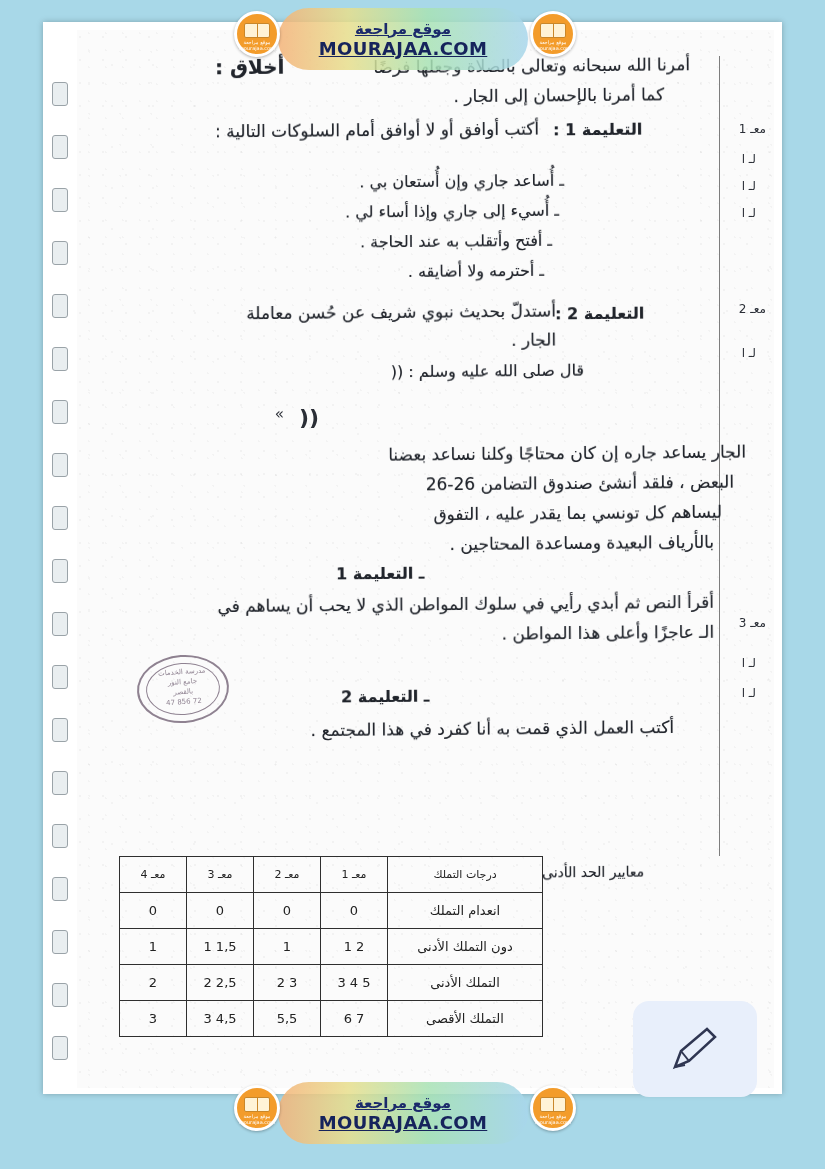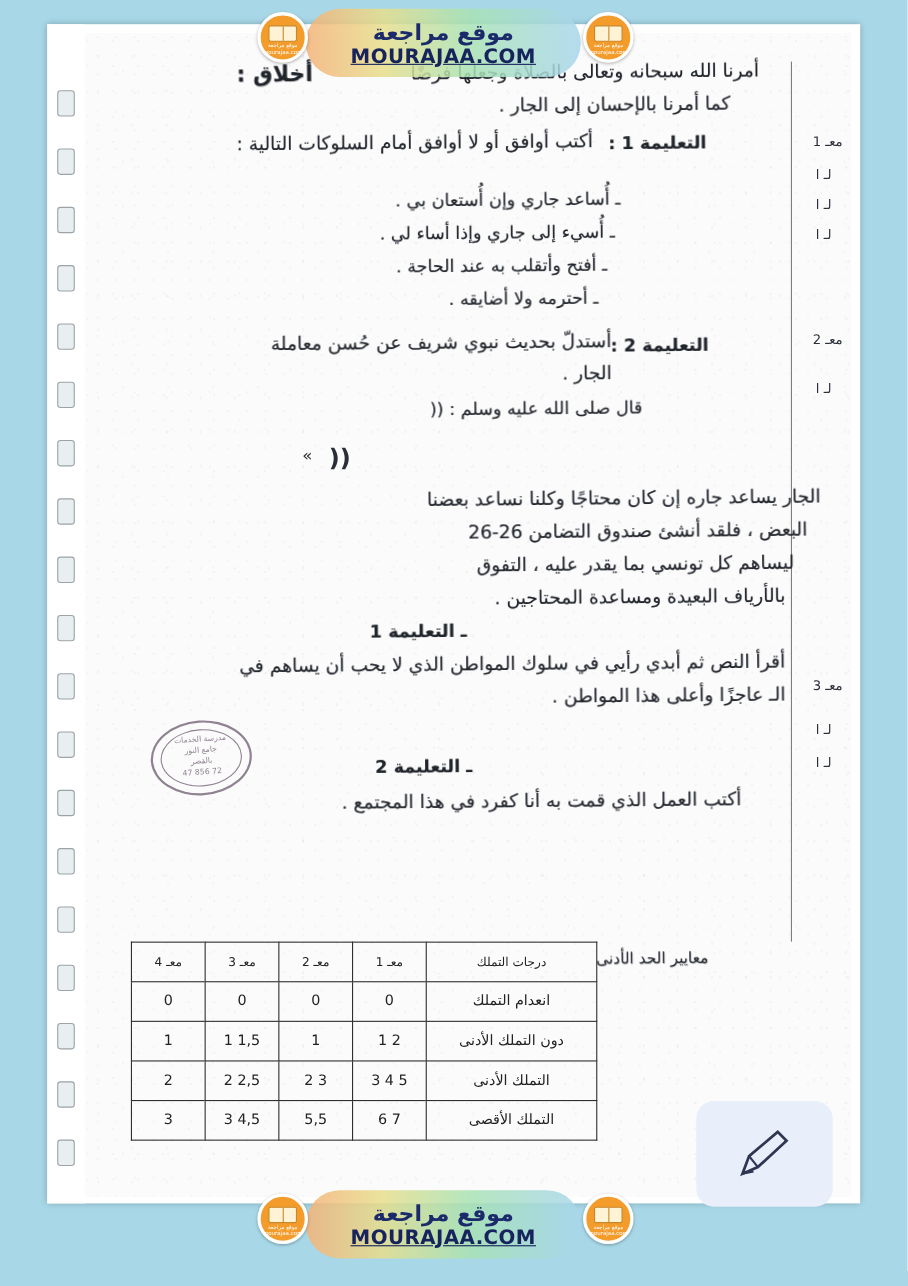--- a/index.html
+++ b/index.html
@@ -157,22 +157,23 @@
       rgba(231,222,140,0.85) 28%,
       rgba(168,226,180,0.85) 60%,
       rgba(168,214,236,0.85) 100%);
     display: flex;
     align-items: center;
     justify-content: center;
     flex-direction: column;
     color: #1b2a6b;
   }
   .banner .line1 {
-    font-size: 20px;
+    font-size: 15px;
     font-weight: bold;
+    text-decoration: underline;
     direction: rtl;
   }
   .banner .line2 {
     font-size: 18px;
     font-weight: bold;
     letter-spacing: 0.4px;
     text-decoration: underline;
     color: #16235c;
   }
   .logo {

